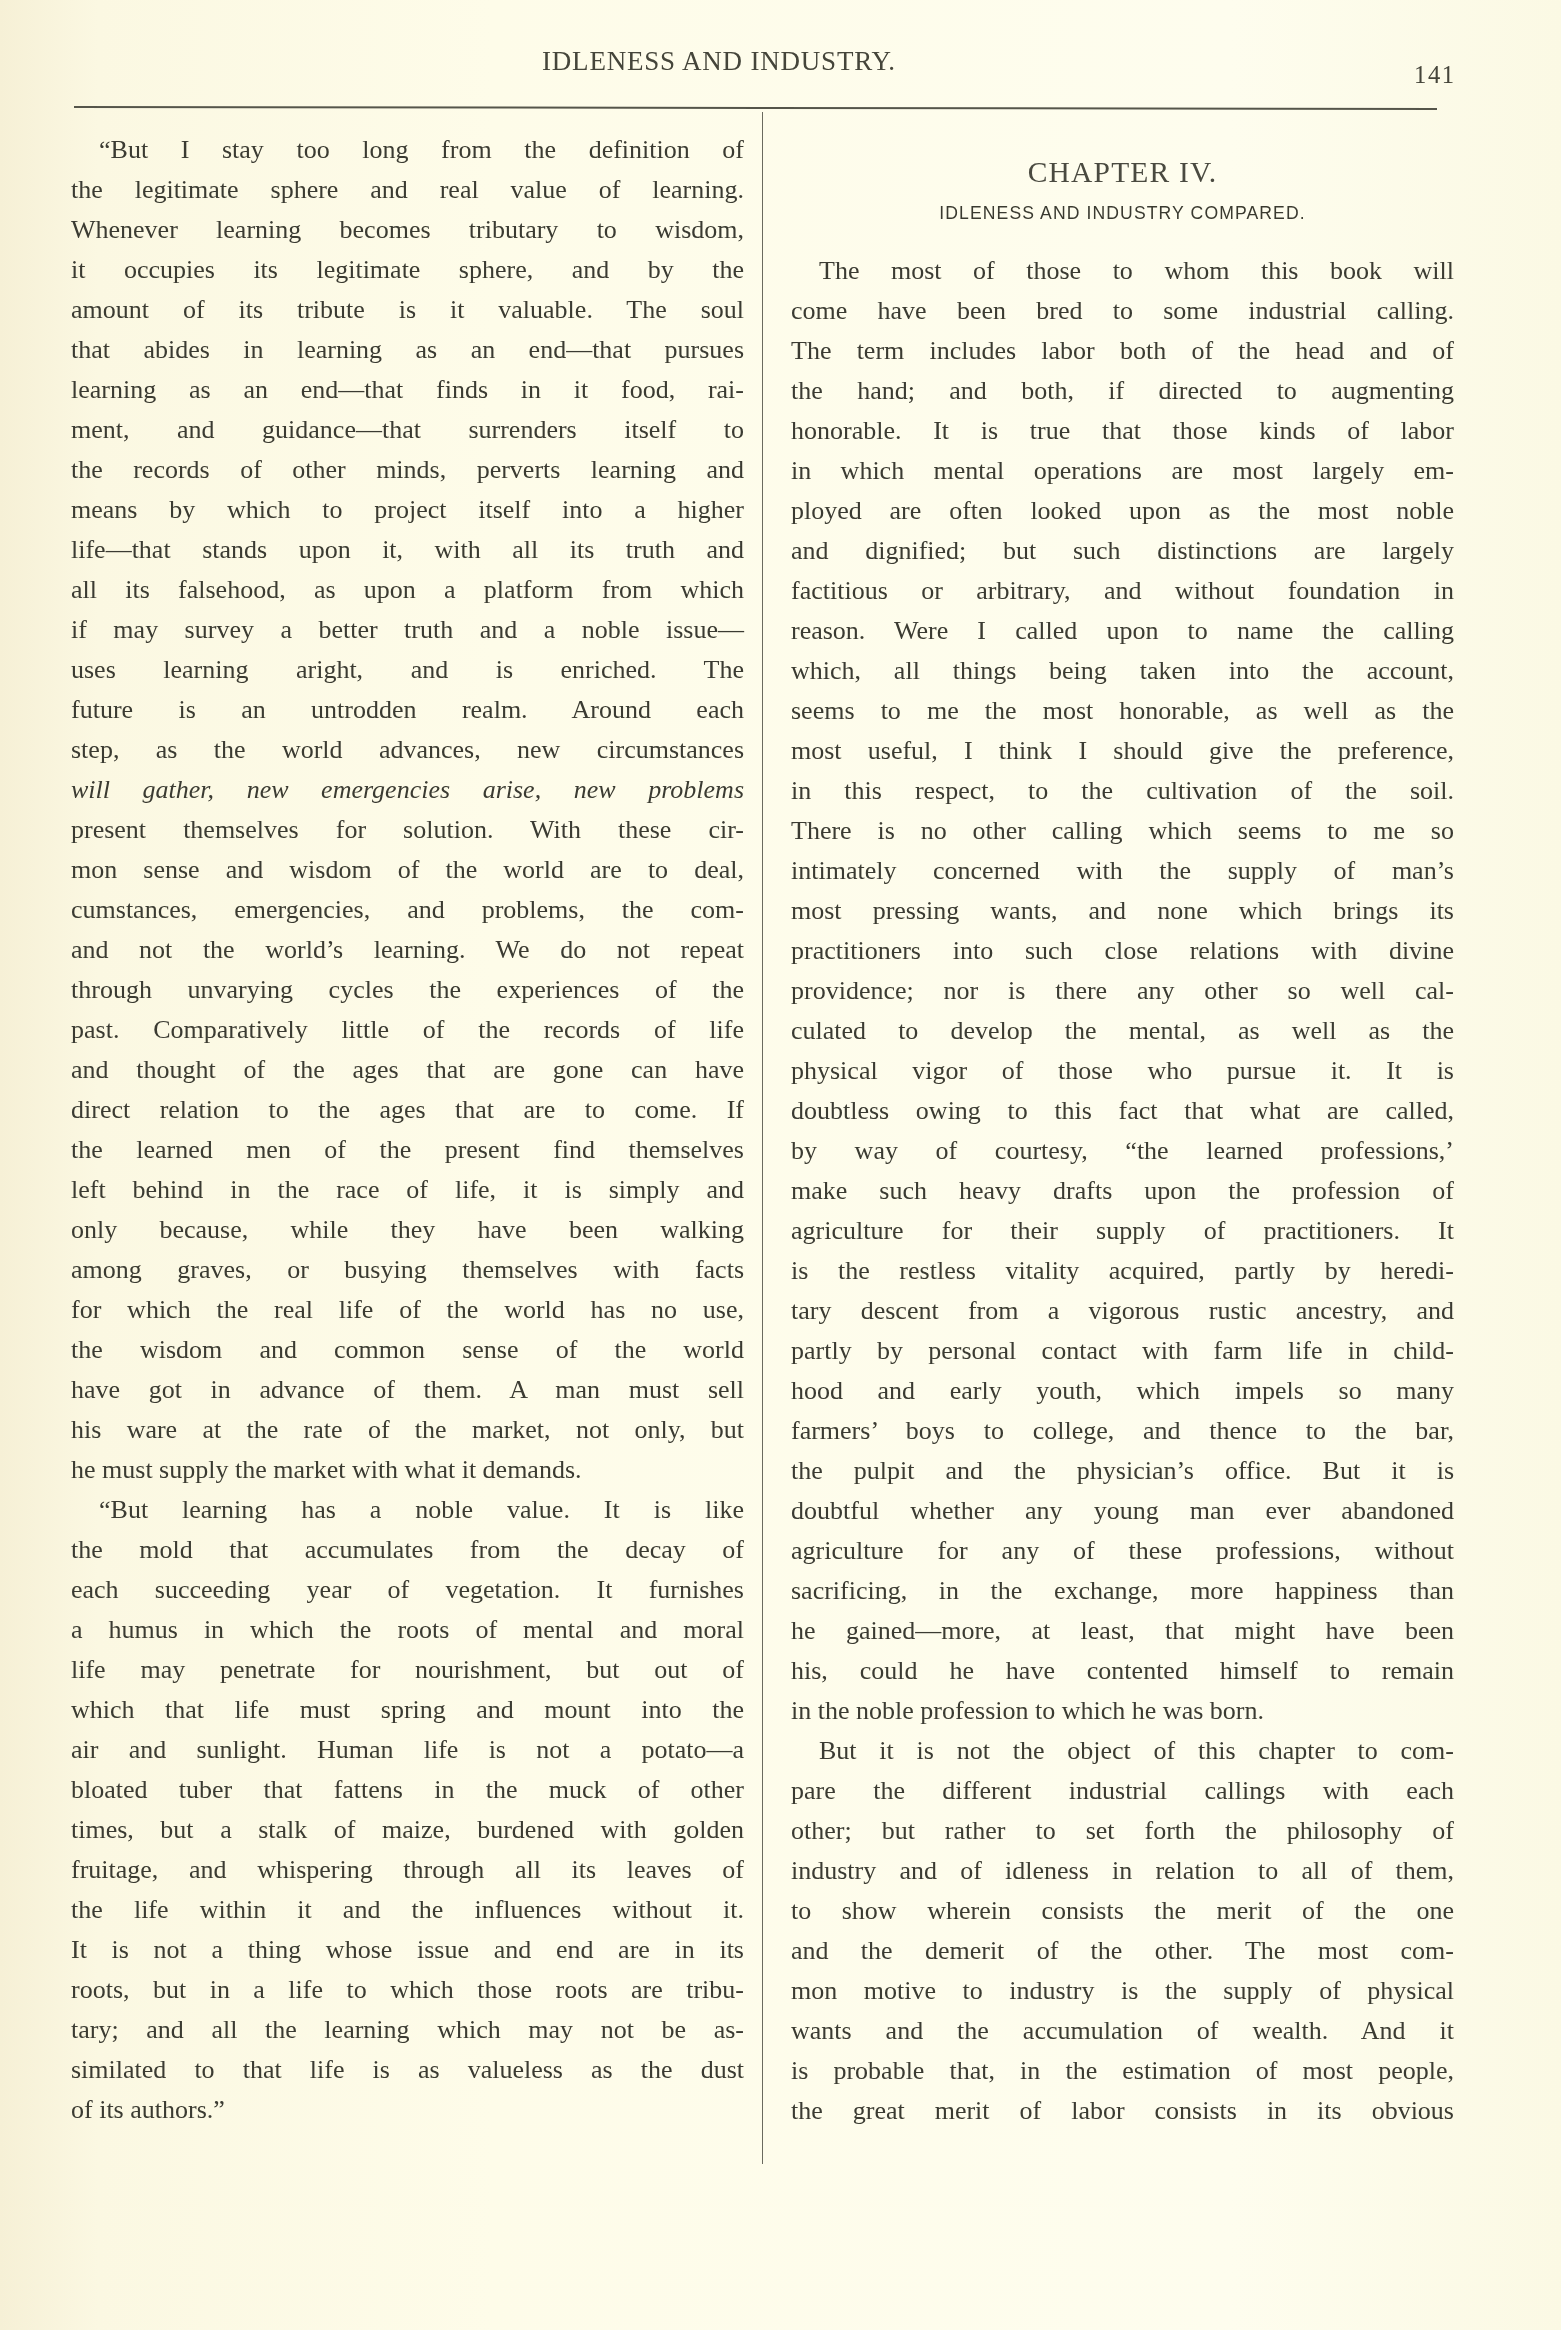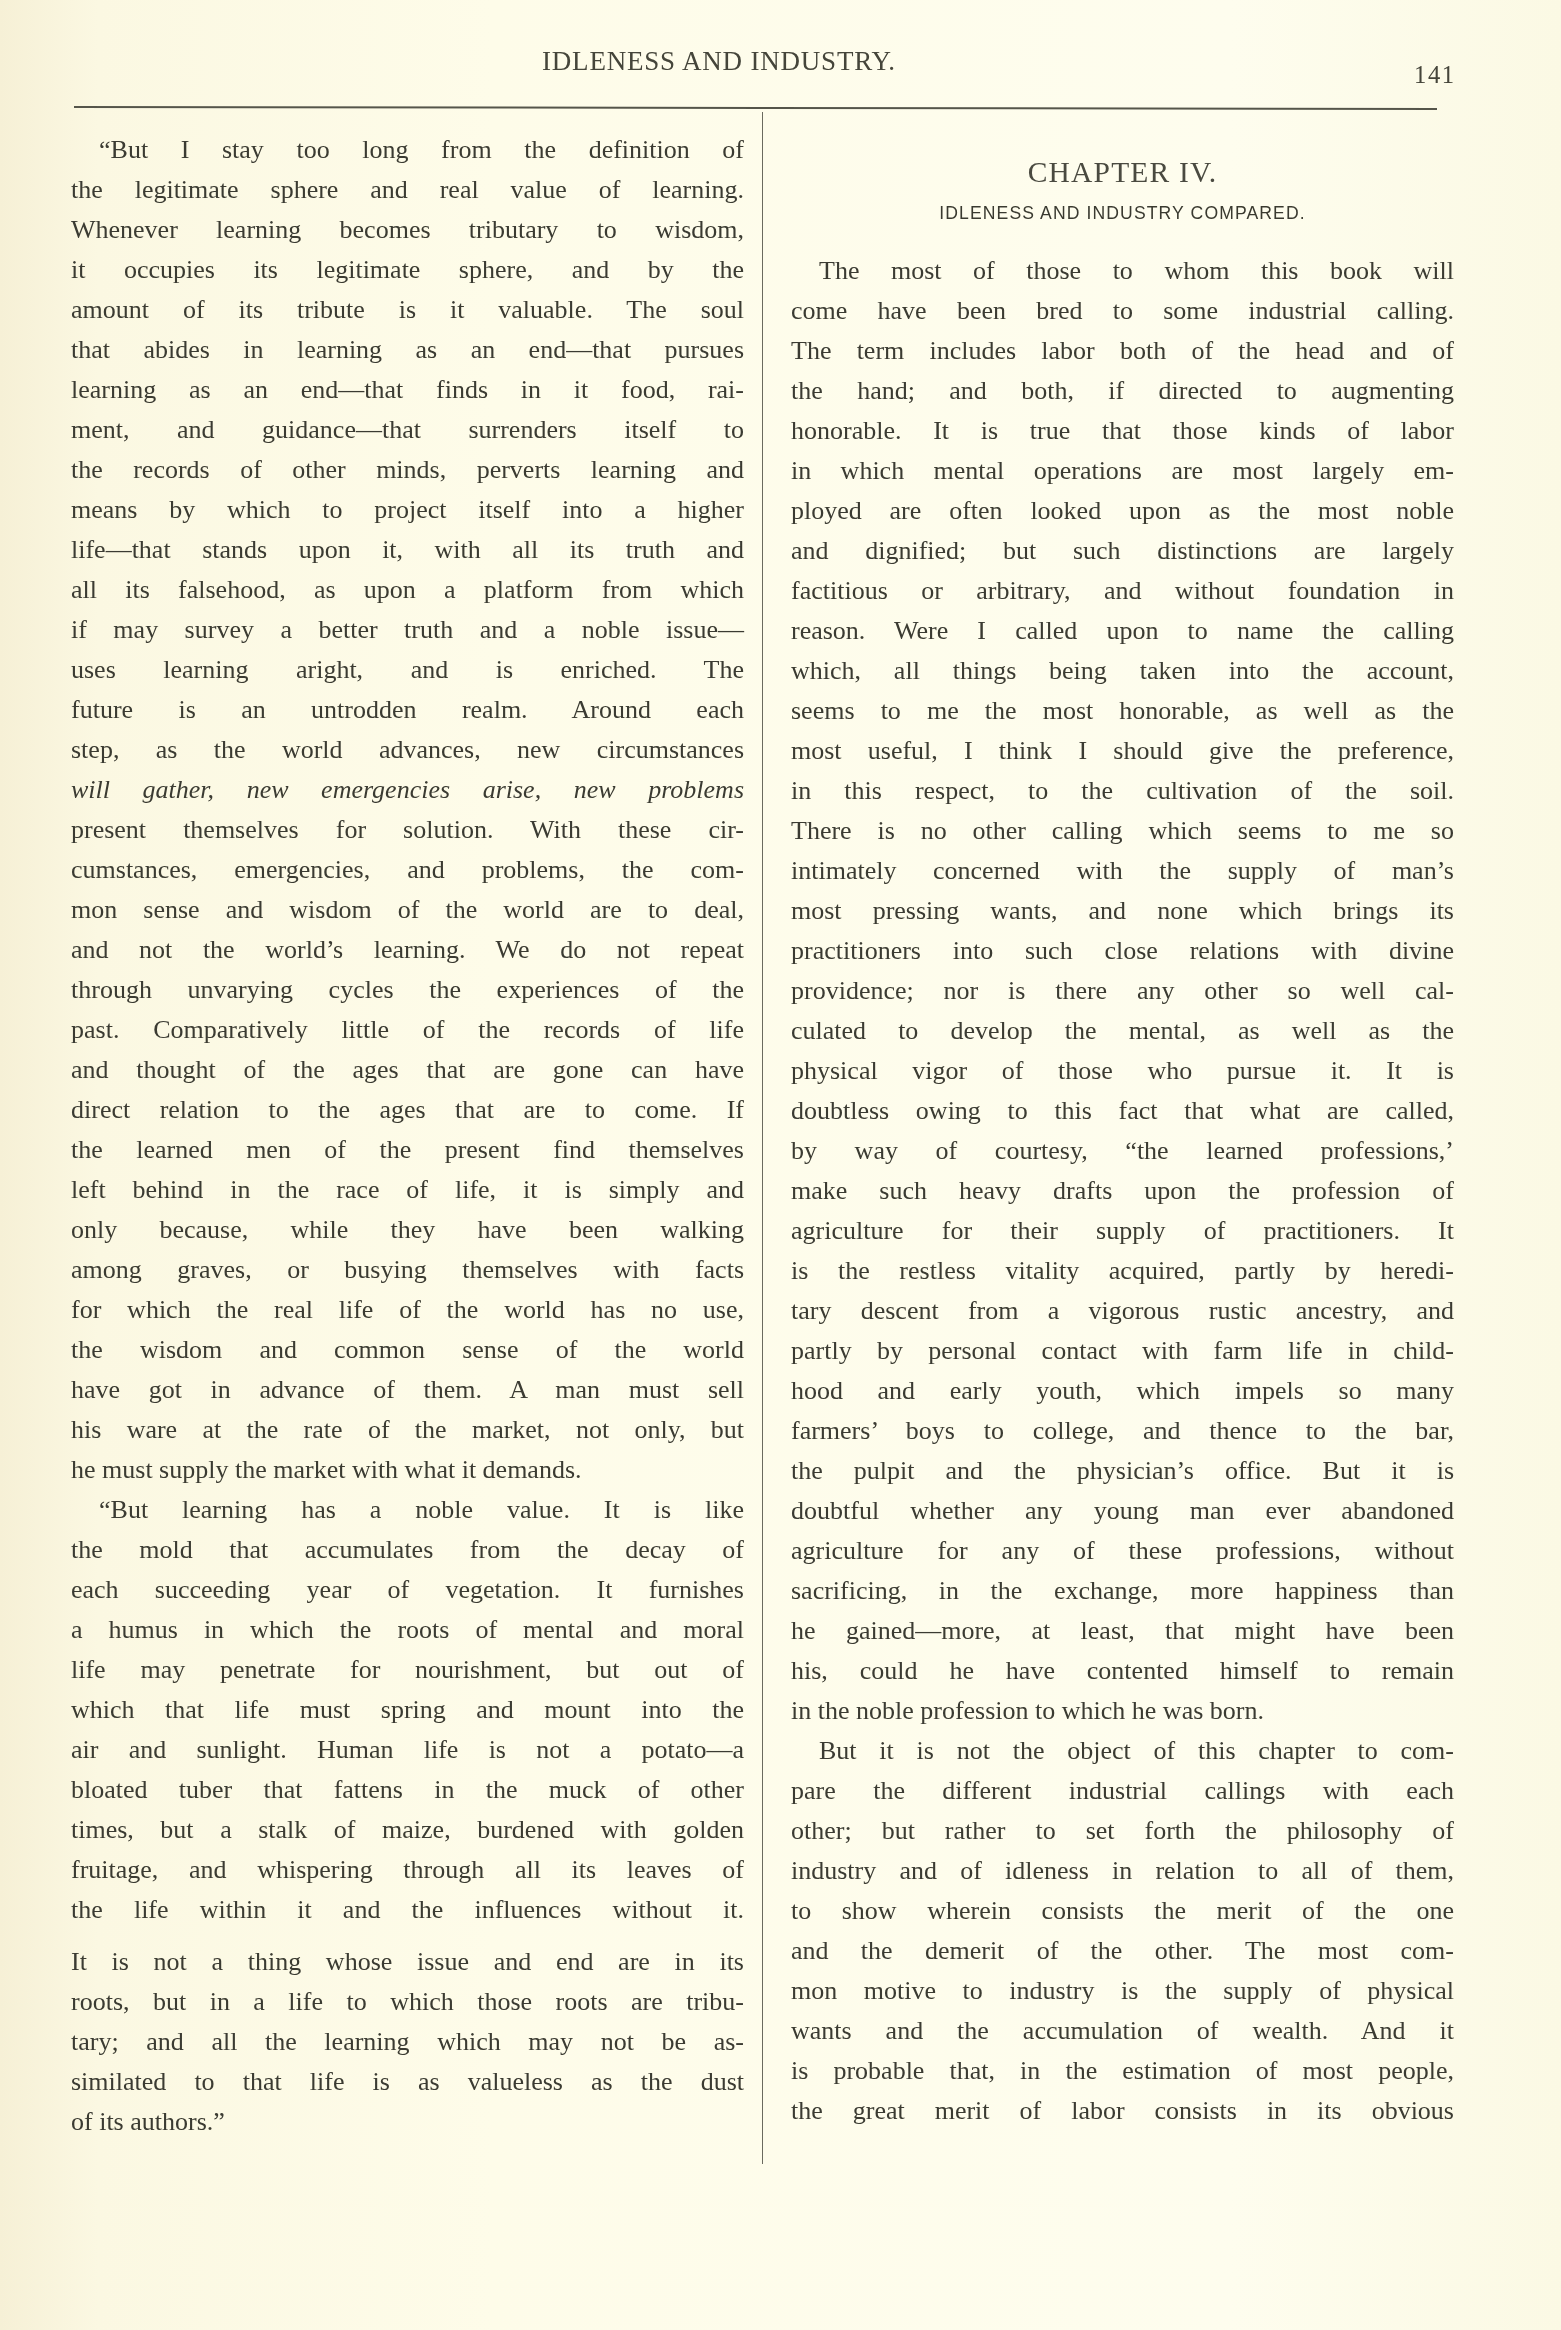--- a/index.html
+++ b/index.html
@@ -144,22 +144,22 @@
         <span class="line" style="display: block;">the records of other minds, perverts learning and</span>
         <span class="line" style="display: block;">means by which to project itself into a higher</span>
         <span class="line" style="display: block;">life—that stands upon it, with all its truth and</span>
         <span class="line" style="display: block;">all its falsehood, as upon a platform from which</span>
         <span class="line" style="display: block;">if may survey a better truth and a noble issue—</span>
         <span class="line" style="display: block;">uses learning aright, and is enriched. The</span>
         <span class="line" style="display: block;">future is an untrodden realm. Around each</span>
         <span class="line" style="display: block;">step, as the world advances, new circumstances</span>
         <span class="line" style="display: block; font-style: italic;">will gather, new emergencies arise, new problems</span>
         <span class="line" style="display: block;">present themselves for solution. With these cir-</span>
+        <span class="line" style="display: block;">mon sense and wisdom of the world are to deal,</span>
         <span class="line" style="display: block;">cumstances, emergencies, and problems, the com-</span>
-        <span class="line" style="display: block;">mon sense and wisdom of the world are to deal,</span>
         <span class="line" style="display: block;">and not the world’s learning. We do not repeat</span>
         <span class="line" style="display: block;">through unvarying cycles the experiences of the</span>
         <span class="line" style="display: block;">past. Comparatively little of the records of life</span>
         <span class="line" style="display: block;">and thought of the ages that are gone can have</span>
         <span class="line" style="display: block;">direct relation to the ages that are to come. If</span>
         <span class="line" style="display: block;">the learned men of the present find themselves</span>
         <span class="line" style="display: block;">left behind in the race of life, it is simply and</span>
         <span class="line" style="display: block;">only because, while they have been walking</span>
         <span class="line" style="display: block;">among graves, or busying themselves with facts</span>
         <span class="line" style="display: block;">for which the real life of the world has no use,</span>
@@ -173,21 +173,21 @@
         <span class="line" style="display: block;">the mold that accumulates from the decay of</span>
         <span class="line" style="display: block;">each succeeding year of vegetation. It furnishes</span>
         <span class="line" style="display: block;">a humus in which the roots of mental and moral</span>
         <span class="line" style="display: block;">life may penetrate for nourishment, but out of</span>
         <span class="line" style="display: block;">which that life must spring and mount into the</span>
         <span class="line" style="display: block;">air and sunlight. Human life is not a potato—a</span>
         <span class="line" style="display: block;">bloated tuber that fattens in the muck of other</span>
         <span class="line" style="display: block;">times, but a stalk of maize, burdened with golden</span>
         <span class="line" style="display: block;">fruitage, and whispering through all its leaves of</span>
         <span class="line" style="display: block;">the life within it and the influences without it.</span>
-        <span class="line" style="display: block; margin-top: 12px;">It is not a thing whose issue and end are in its</span>
+        <span class="line" style="display: block;">It is not a thing whose issue and end are in its</span>
         <span class="line" style="display: block;">roots, but in a life to which those roots are tribu-</span>
         <span class="line" style="display: block;">tary; and all the learning which may not be as-</span>
         <span class="line" style="display: block;">similated to that life is as valueless as the dust</span>
         <span class="line last" style="display: block;">of its authors.”</span>
       </div>
     </div>
 
   <div class="column col-right" id="right-col">
     <h2 class="chapter-heading">CHAPTER IV.</h2>
     <h3 class="chapter-subtitle">IDLENESS AND INDUSTRY COMPARED.</h3>

